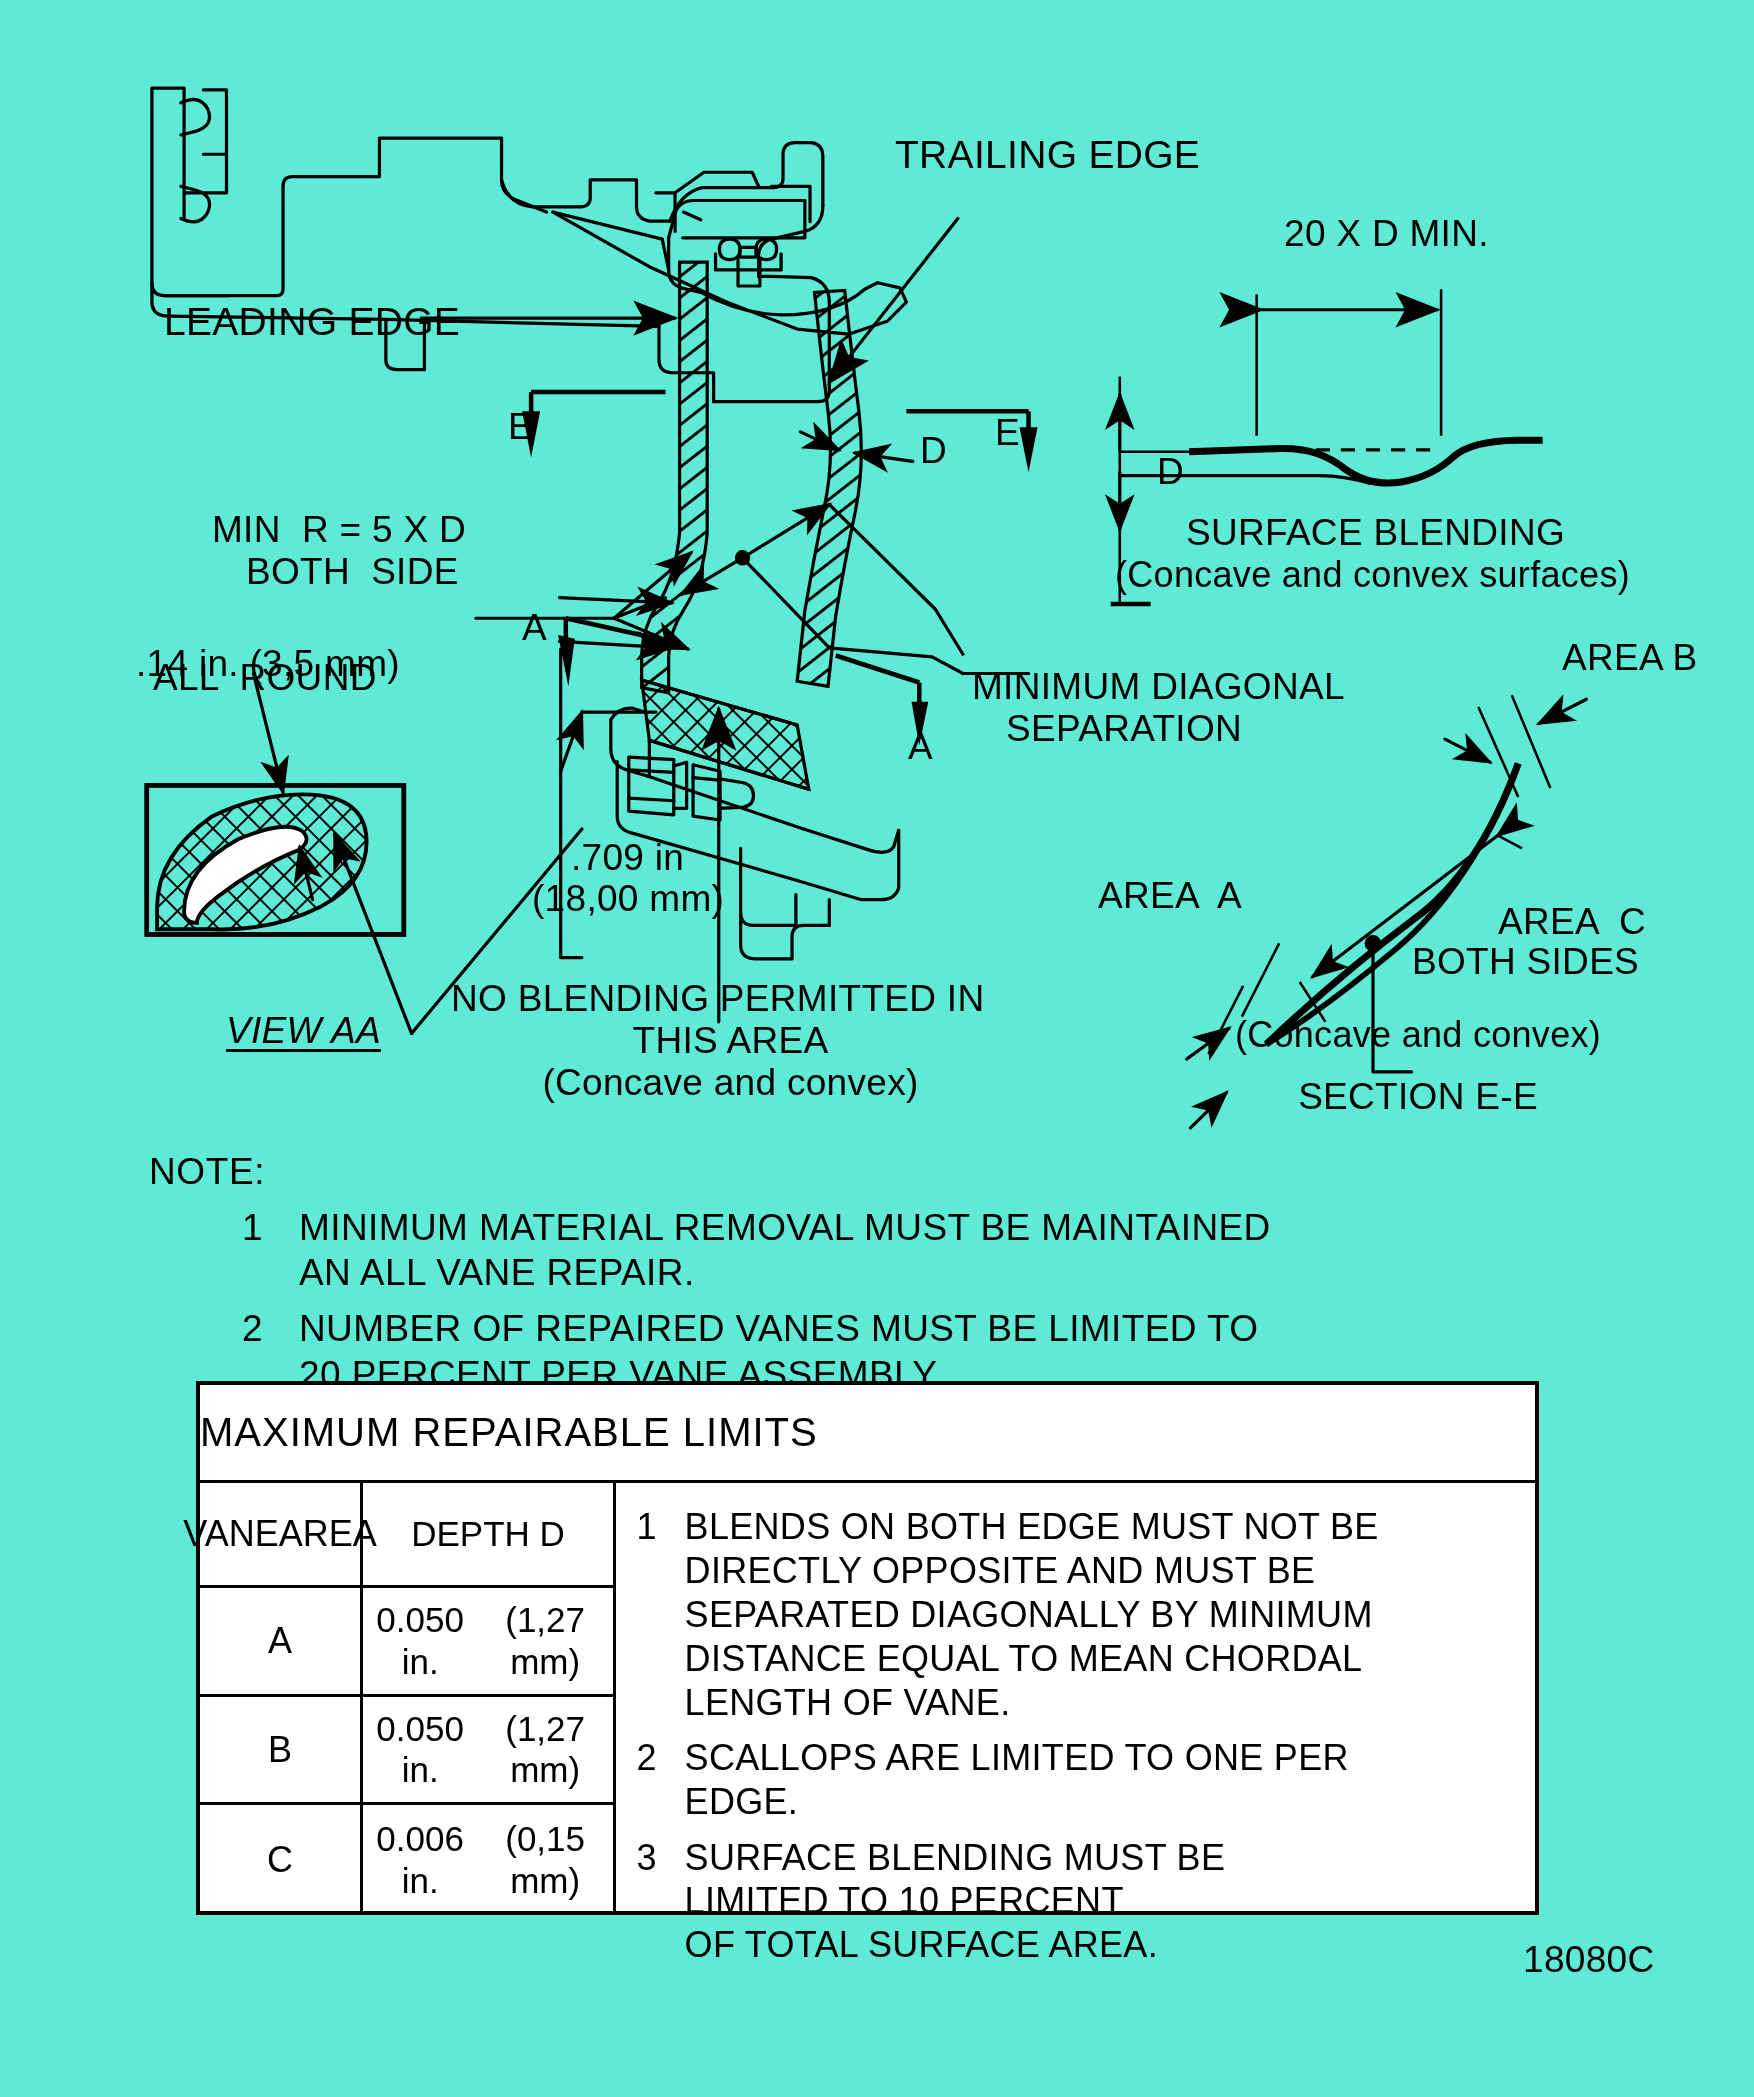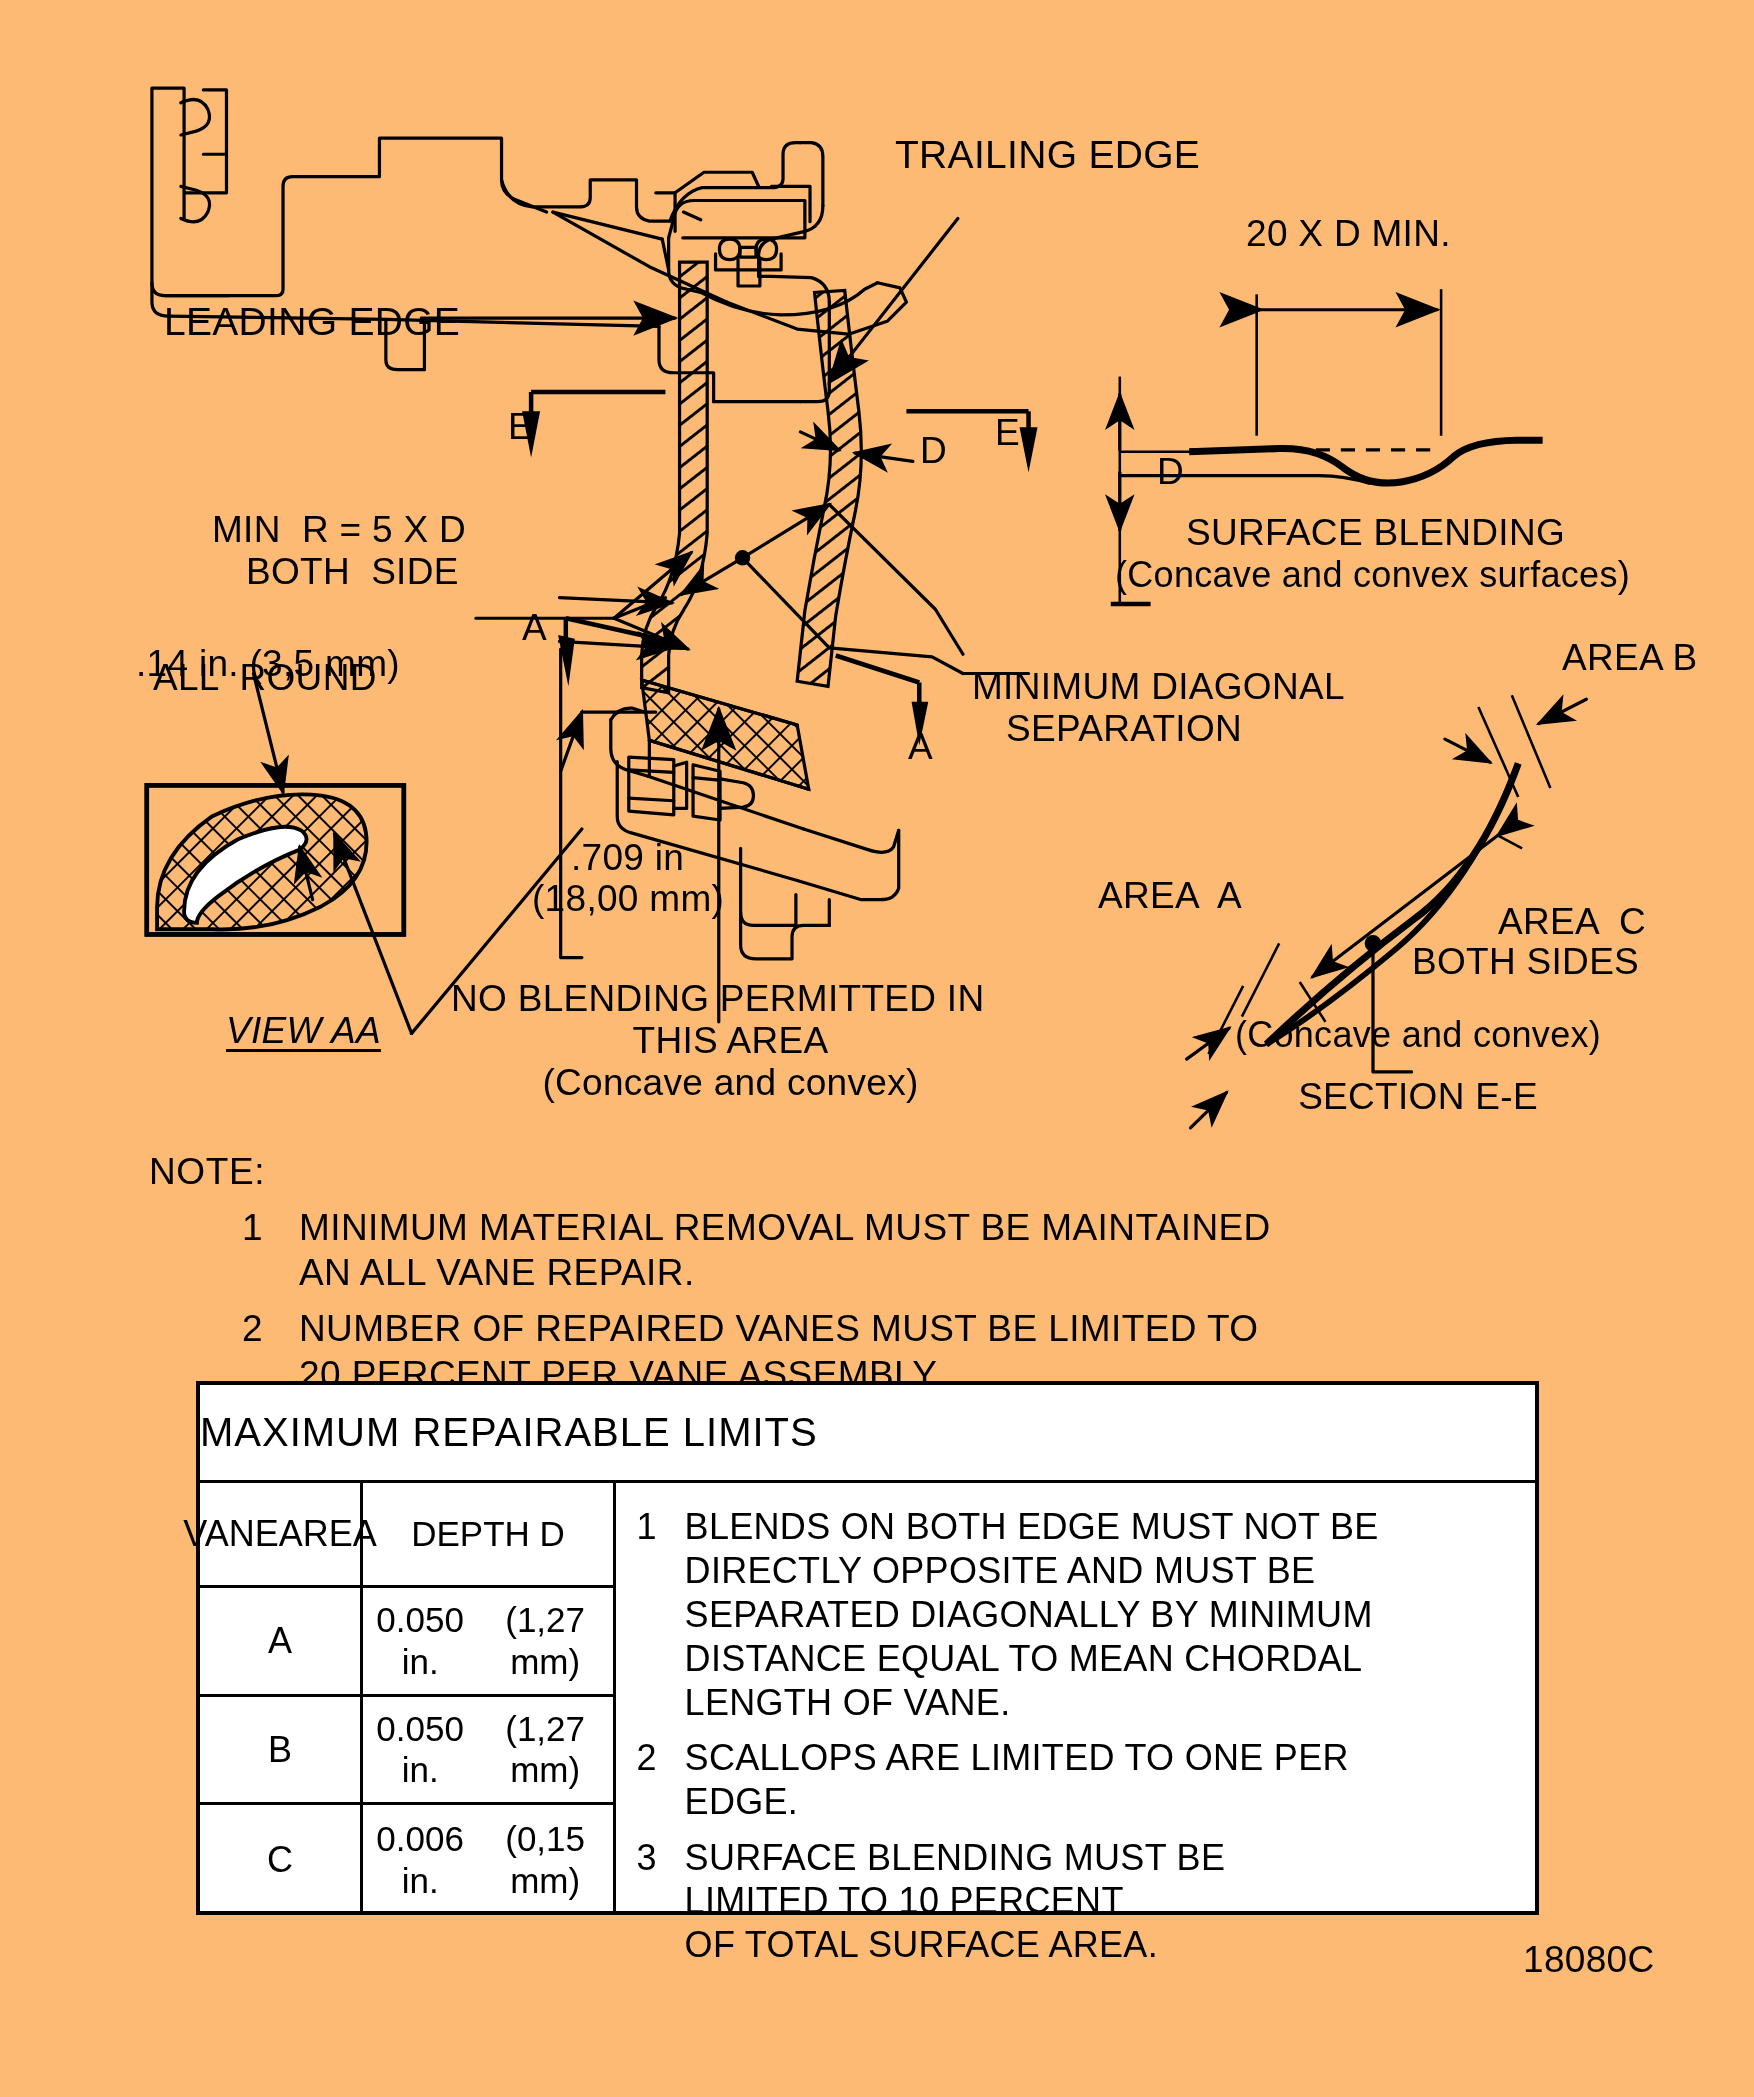--- a/index.html
+++ b/index.html
@@ -8,21 +8,21 @@
     background: #ffffff;
   }
   body {
     font-family: "Liberation Sans", sans-serif;
     color: #000000;
   }
   #page {
     position: relative;
     width: 1755px;
     height: 2097px;
-    background: #fdba74;
+    background: #5eead4;
     overflow: hidden;
   }
   .lbl {
     position: absolute;
     font-family: "Liberation Sans", sans-serif;
     color: #000;
     white-space: pre;
     line-height: 1.18;
     letter-spacing: 0.3px;
   }
@@ -422,21 +422,21 @@
 
   <div class="lbl t58" style="left:972px; top:665px;">MINIMUM DIAGONAL</div>
   <div class="lbl t58" style="left:1006px; top:707px;">SEPARATION</div>
 
   <div class="lbl t58" style="left:508px; top:405px;">E</div>
   <div class="lbl t58" style="left:995px; top:411px;">E</div>
   <div class="lbl t58" style="left:920px; top:429px;">D</div>
   <div class="lbl t58" style="left:522px; top:606px;">A</div>
   <div class="lbl t58" style="left:908px; top:725px;">A</div>
 
-  <div class="lbl t58" style="left:1246px; top:212px;">20 X D MIN.</div>
+  <div class="lbl t58" style="left:1284px; top:212px;">20 X D MIN.</div>
   <div class="lbl t58" style="left:1157px; top:450px;">D</div>
   <div class="lbl t58 ctr" style="left:1125px; top:511px; width:501px;">SURFACE BLENDING</div>
   <div class="lbl t56 ctr" style="left:1067px; top:554px; width:611px;">(Concave and convex surfaces)</div>
 
   <div class="lbl t58" style="left:1562px; top:636px;">AREA B</div>
   <div class="lbl t58" style="left:1098px; top:874px;">AREA  A</div>
   <div class="lbl t58" style="left:1498px; top:900px;">AREA  C</div>
   <div class="lbl t58" style="left:1412px; top:940px;">BOTH SIDES</div>
   <div class="lbl t56 ctr" style="left:1151px; top:1014px; width:534px;">(Concave and convex)</div>
   <div class="lbl t58 ctr" style="left:1151px; top:1075px; width:534px;">SECTION E-E</div>

